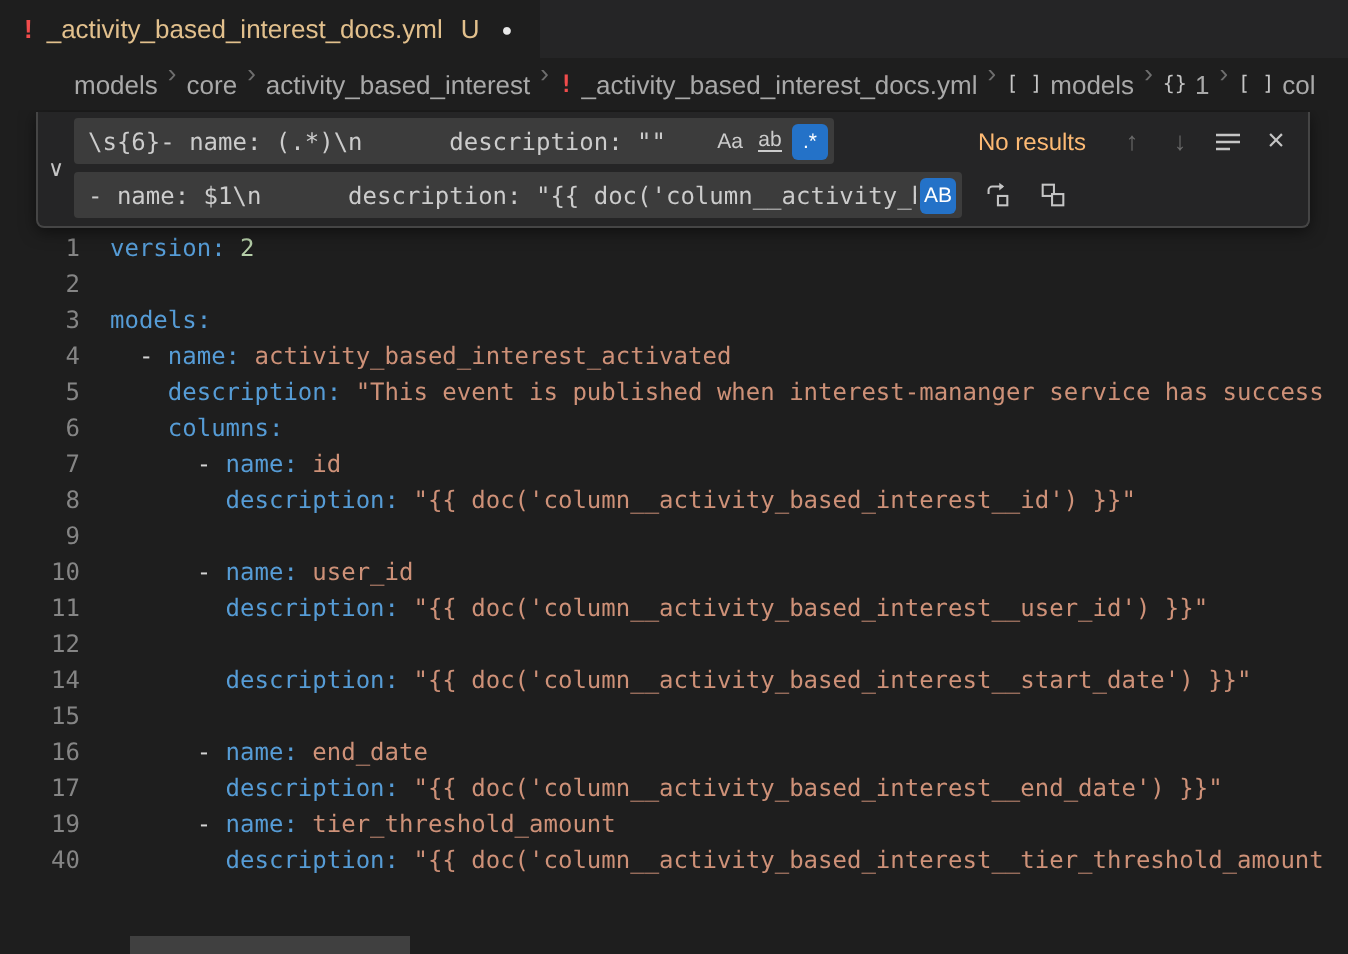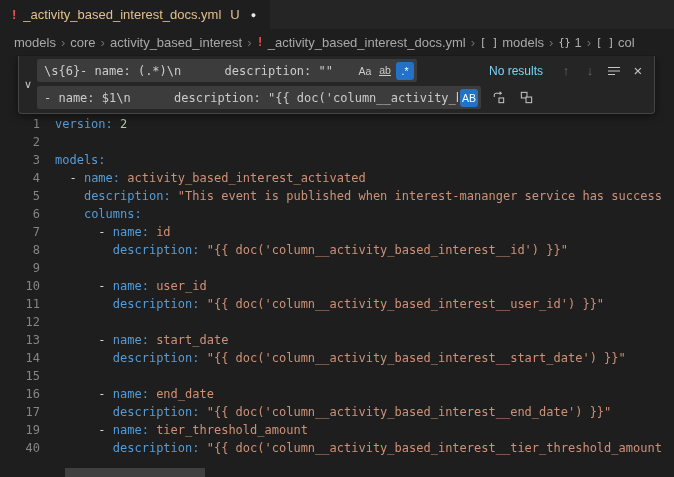--- a/index.html
+++ b/index.html
@@ -18,23 +18,23 @@
     padding:0 14px 0 12px; background:#1e1e1e;
     font-size:13px; cursor:pointer; border-right:1px solid #252526;
   }
   .tab .problem-glyph { color:#f14c4c; font-weight:bold; font-size:13px; }
   .tab .tab-label { color:#e2c08d; }
   .tab .git-status { color:#e2c08d; margin-left:2px; }
   .tab .dirty-dot { color:#e8e8e8; font-size:9px; margin-left:4px; }
 
   
   .breadcrumbs {
-    height:26px; display:flex; align-items:center;
+    height:26px; display:flex; 
     padding-left:14px; font-size:13px; color:#a9a9a9;
-    background:#1e1e1e; white-space:nowrap; overflow:hidden;
+    background:#1e1e1e; white-space:nowrap; overflow:hidden;margin-left:23px;
   }
   .bc-sep { color:#6e6e6e; margin:0 5px; font-size:13px; }
   .bc-item { display:inline-flex; align-items:center; gap:4px; cursor:pointer; }
   .bc-ico { font-family:"DejaVu Sans Mono", monospace; font-size:10px; color:#c5c5c5; }
   .bc-ico.warning { color:#f14c4c; font-weight:bold; font-size:12px; }
 
   
   .editor { position:absolute; top:55px; left:0; right:0; bottom:0; background:#1e1e1e; overflow:hidden; }
   .code-lines {
     position:absolute; top:60px; left:0; right:0;
@@ -80,21 +80,21 @@
     font-family:"DejaVu Sans Mono","Liberation Mono",monospace; font-size:12px;
     padding:0 0 0 7px; flex:1; min-width:0; height:100%;
   }
   .opt {
     width:18px; height:18px; flex:none; border-radius:3px;
     display:flex; align-items:center; justify-content:center;
     font-size:10.5px; color:#cccccc; margin-left:2px; cursor:pointer;text-align:right;
   }
   .opt.active { background:#2472c8; color:#ffffff; }
   .opt .uline { border-bottom:1px solid currentColor; line-height:1; }
-  .results { color:#7dd3fc; font-size:12px; margin-left:72px; white-space:nowrap; }
+  .results { color:#fdba74; font-size:12px; margin-left:72px; white-space:nowrap; }
   .navs { margin-left:auto; display:flex; align-items:center; gap:4px; padding-right:2px; }
   .nav {
     width:20px; height:20px; border-radius:3px; display:flex;
     align-items:center; justify-content:center; color:#c5c5c5; cursor:pointer;
     font-size:13px;
   }
   .nav.disabled { color:#6a6a6a; cursor:default; }
   .nav.close { font-size:15px; }
   .rep-btn {
     width:22px; height:22px; margin-left:6px; border-radius:3px;
@@ -210,21 +210,20 @@
       <div class="line"><div class="ln">3</div><div class="ltx"><span class="tk-k">models:</span></div></div>
       <div class="line"><div class="ln">4</div><div class="ltx"><span class="tk-p">  - </span><span class="tk-k">name:</span><span class="tk-s"> activity_based_interest_activated</span></div></div>
       <div class="line"><div class="ln">5</div><div class="ltx"><span class="tk-p">    </span><span class="tk-k">description:</span><span class="tk-s"> "This event is published when interest-mananger service has success</span></div></div>
       <div class="line"><div class="ln">6</div><div class="ltx"><span class="tk-p">    </span><span class="tk-k">columns:</span></div></div>
       <div class="line"><div class="ln">7</div><div class="ltx"><span class="tk-p">      - </span><span class="tk-k">name:</span><span class="tk-s"> id</span></div></div>
       <div class="line"><div class="ln">8</div><div class="ltx"><span class="tk-p">        </span><span class="tk-k">description:</span><span class="tk-s"> "{{ doc('column__activity_based_interest__id') }}"</span></div></div>
       <div class="line"><div class="ln">9</div><div class="ltx"></div></div>
       <div class="line"><div class="ln">10</div><div class="ltx"><span class="tk-p">      - </span><span class="tk-k">name:</span><span class="tk-s"> user_id</span></div></div>
       <div class="line"><div class="ln">11</div><div class="ltx"><span class="tk-p">        </span><span class="tk-k">description:</span><span class="tk-s"> "{{ doc('column__activity_based_interest__user_id') }}"</span></div></div>
       <div class="line"><div class="ln">12</div><div class="ltx"></div></div>
-      <div class="line"><div class="ln">13</div><div class="ltx"><span class="tk-p">      - </span><span class="tk-k">name:</span><span class="tk-s"> start_date</span></div></div>
       <div class="line"><div class="ln">14</div><div class="ltx"><span class="tk-p">        </span><span class="tk-k">description:</span><span class="tk-s"> "{{ doc('column__activity_based_interest__start_date') }}"</span></div></div>
       <div class="line"><div class="ln">15</div><div class="ltx"></div></div>
       <div class="line"><div class="ln">16</div><div class="ltx"><span class="tk-p">      - </span><span class="tk-k">name:</span><span class="tk-s"> end_date</span></div></div>
       <div class="line"><div class="ln">17</div><div class="ltx"><span class="tk-p">        </span><span class="tk-k">description:</span><span class="tk-s"> "{{ doc('column__activity_based_interest__end_date') }}"</span></div></div>
       <div class="line"><div class="ln">19</div><div class="ltx"><span class="tk-p">      - </span><span class="tk-k">name:</span><span class="tk-s"> tier_threshold_amount</span></div></div>
       <div class="line"><div class="ln">40</div><div class="ltx"><span class="tk-p">        </span><span class="tk-k">description:</span><span class="tk-s"> "{{ doc('column__activity_based_interest__tier_threshold_amount</span></div></div>
     </div>
 
   <div class="hscrollbar"></div>
 </div>

